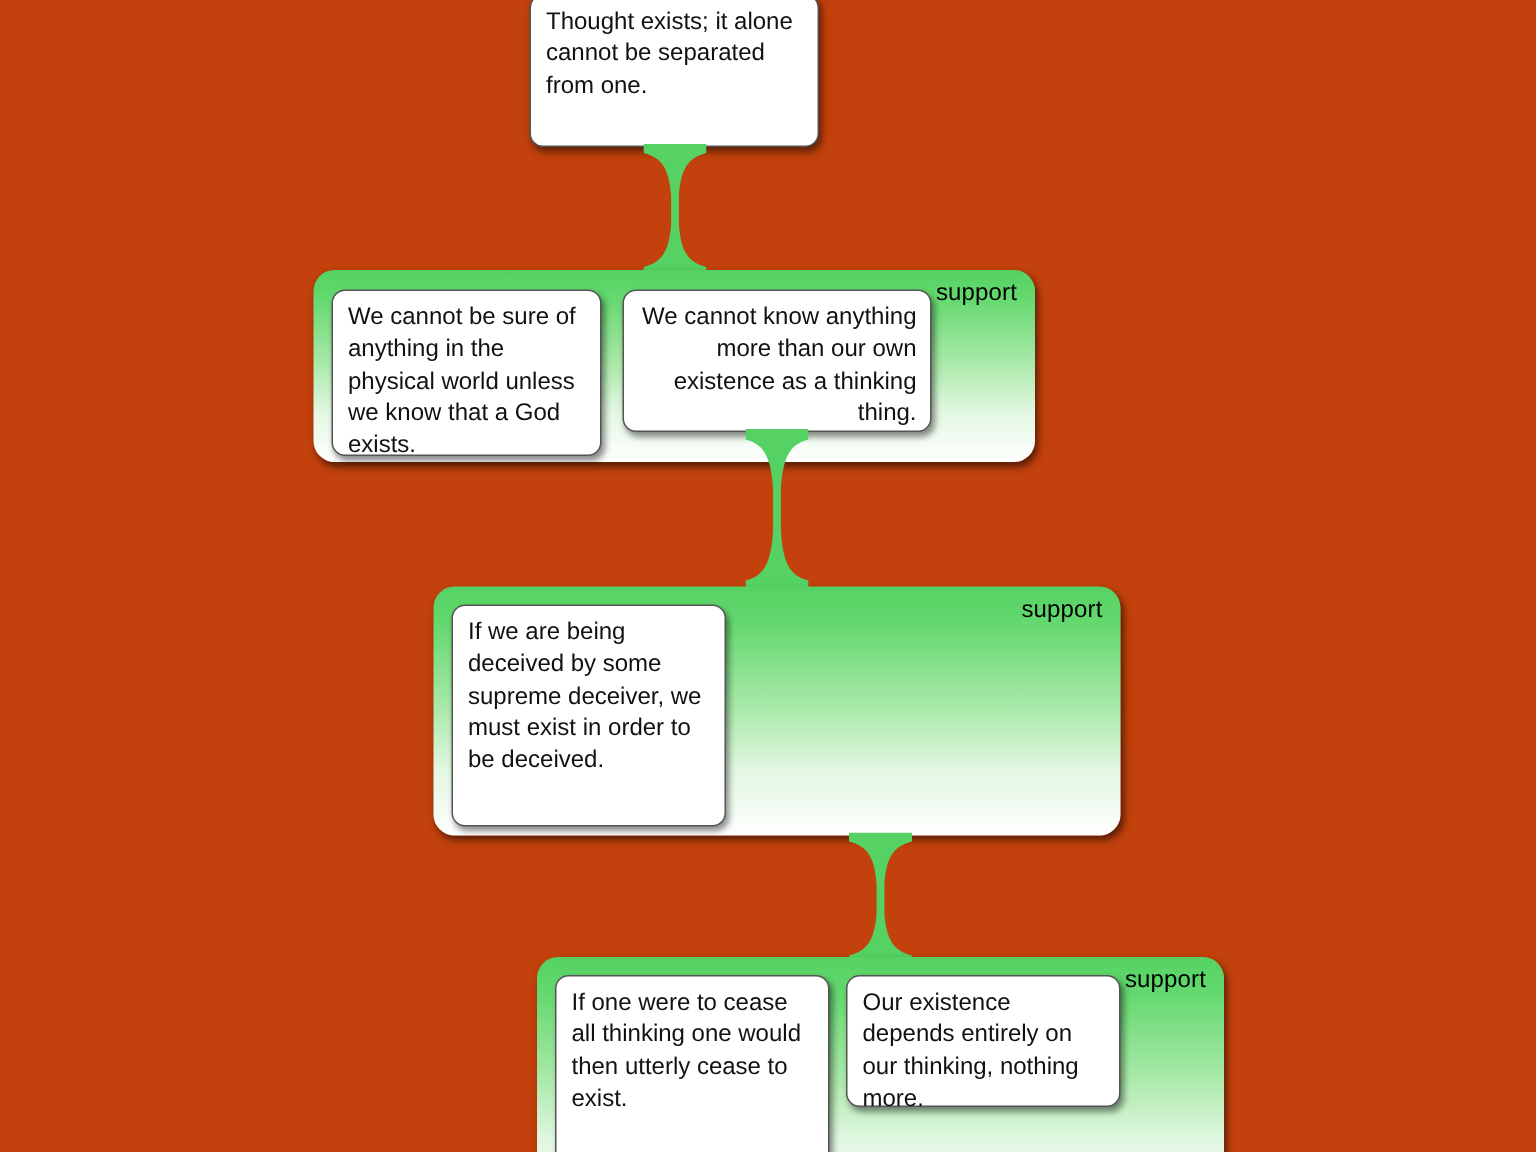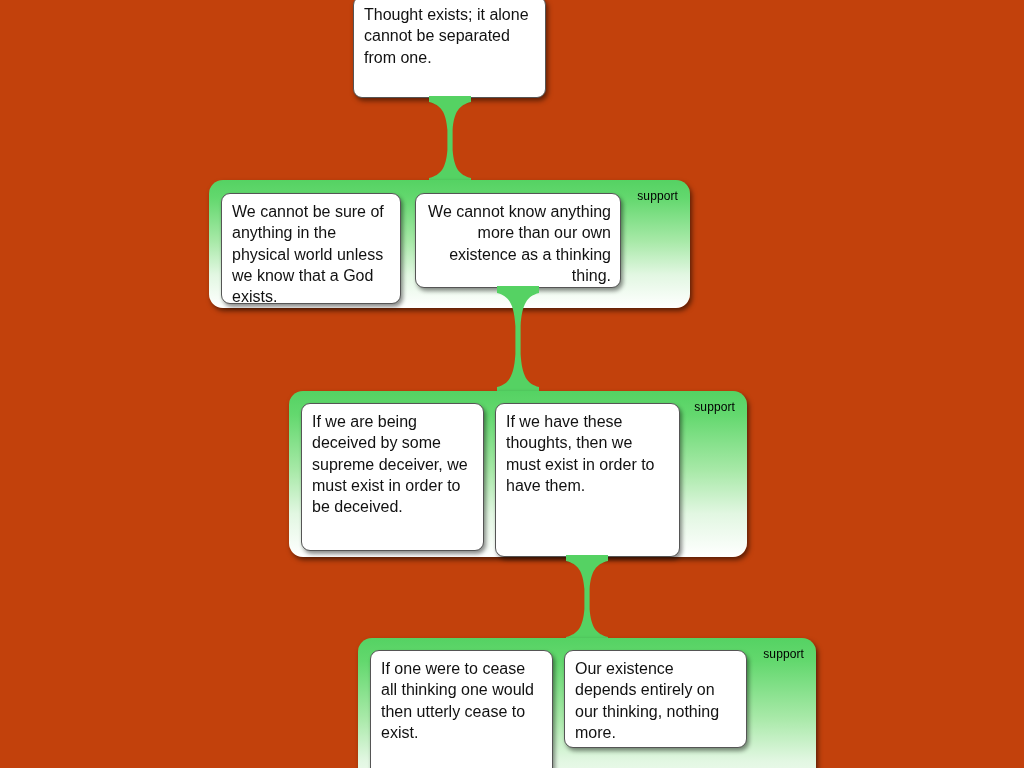--- a/index.html
+++ b/index.html
@@ -22,21 +22,21 @@
   .panel {
     position: absolute;
     border-radius: 14px;
     background: linear-gradient(to bottom, #55d263 0%, #63d86e 14%, #a8e9a8 48%, #e2f7e2 74%, #ffffff 100%);
     box-shadow: 2px 3px 5px rgba(0,0,0,0.55);
   }
   .panel-label {
     position: absolute;
     top: 9px;
     right: 12px;
-    font-size: 12px;
+    font-size: 16px;
     line-height: 14px;
     color: #000000;
     letter-spacing: 0.1px;
     white-space: nowrap;
   }
 
   
   .card {
     position: absolute;
     background: #ffffff;
@@ -82,27 +82,26 @@
   <div class="connector" style="left:497px; top:286px; width:42px; height:108px;">
     <svg width="42" height="108" viewBox="0 0 42 108">
       <path d="M0,0 L42,0 L42,7 C30,10 25,18 23.6,40 L23.6,68 C25,90 30,98 42,101 L42,108 L0,108 L0,101 C12,98 17,90 18.4,68 L18.4,40 C17,18 12,10 0,7 Z" fill="#55d263"></path>
     </svg>
   </div>
 
   <div class="panel" style="left:289px; top:391px; width:458px; height:166px;">
     <span class="panel-label">support</span>
   </div>
   <div class="card" style="left:301px; top:403px; width:183px; height:148px;">If we are being deceived by some supreme deceiver, we must exist in order to be deceived.</div>
-  <div class="card" style="left:495px; top:403px; width:185px; height:154px;">If we have these thoughts, then we must exist in order to have them.</div>
 
   <div class="connector" style="left:566px; top:555px; width:42px; height:88px;">
     <svg width="42" height="88" viewBox="0 0 42 88">
       <path d="M0,0 L42,0 L42,6 C30,9 25,16 23.6,34 L23.6,54 C25,72 30,79 42,82 L42,88 L0,88 L0,82 C12,79 17,72 18.4,54 L18.4,34 C17,16 12,9 0,6 Z" fill="#55d263"></path>
     </svg>
   </div>
 
   <div class="panel" style="left:358px; top:638px; width:458px; height:166px;">
     <span class="panel-label">support</span>
   </div>
   <div class="card" style="left:370px; top:650px; width:183px; height:127px;">If one were to cease all thinking one would then utterly cease to exist.</div>
-  <div class="card" style="left:564px; top:650px; width:183px; height:98px;">Our existence depends entirely on our thinking, nothing more.</div>
+  <div class="card" style="left:564px; top:650px; width:183px; height:88px;">Our existence depends entirely on our thinking, nothing more.</div>
 
 </div>
 
 </body></html>

